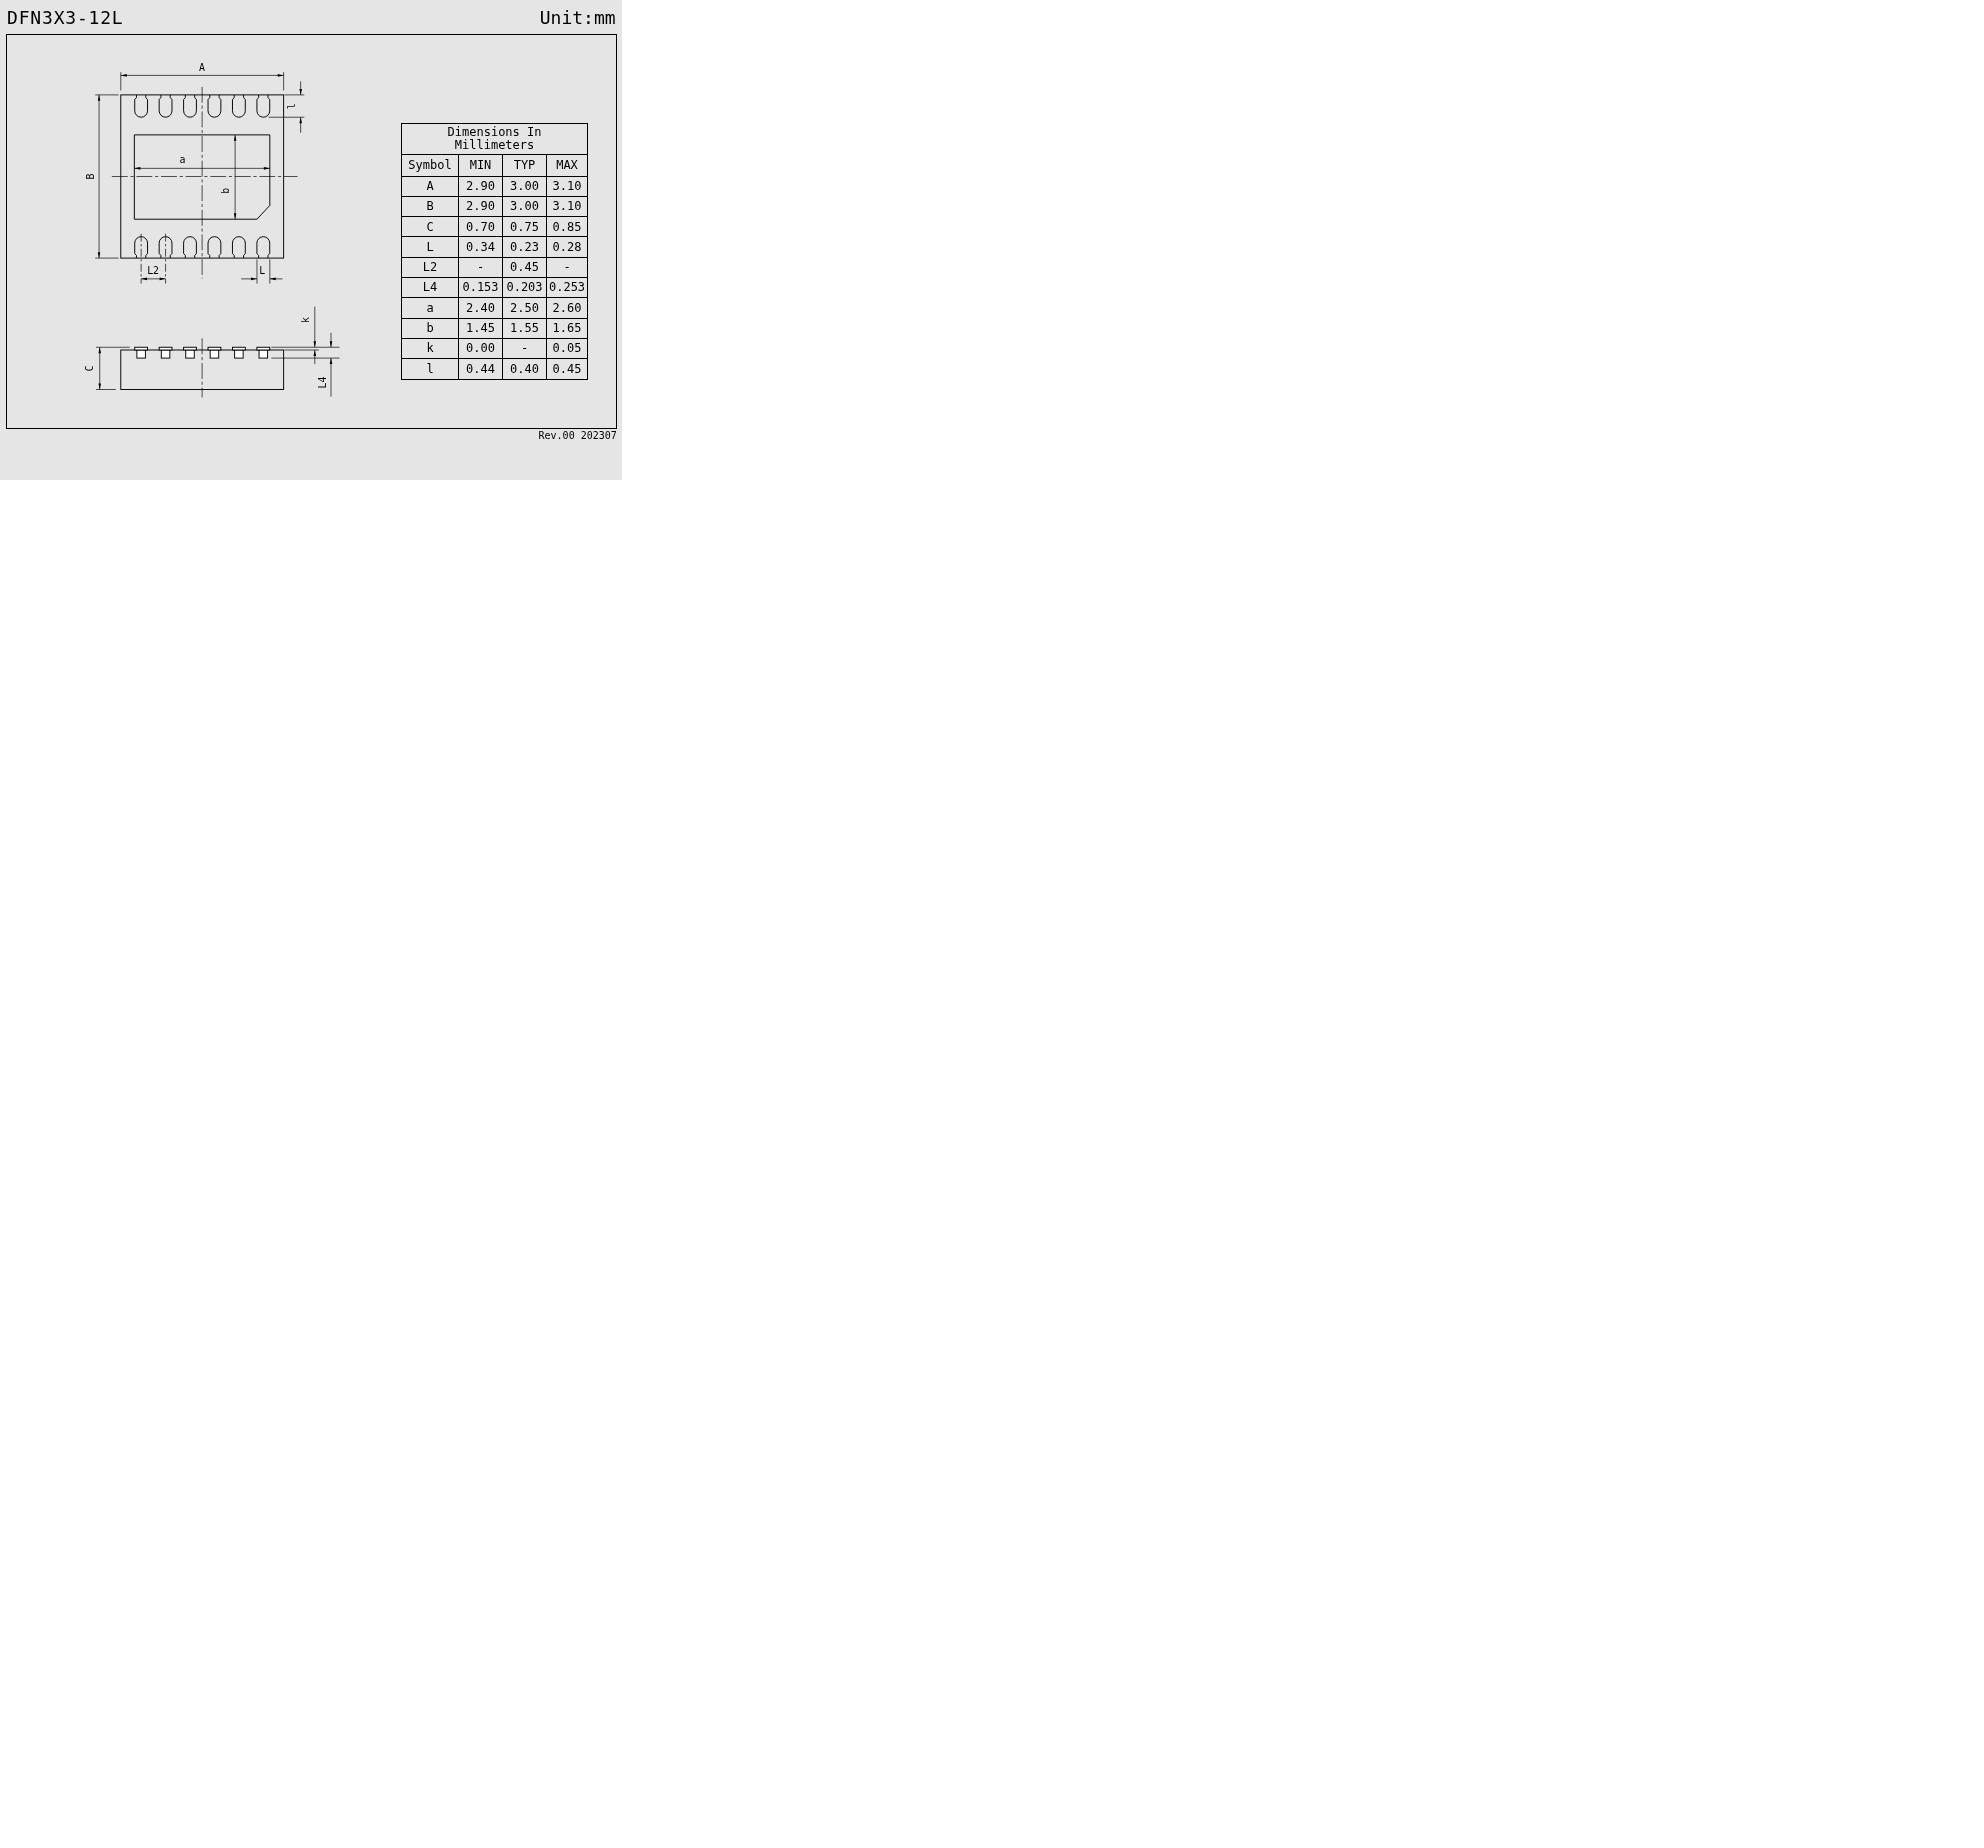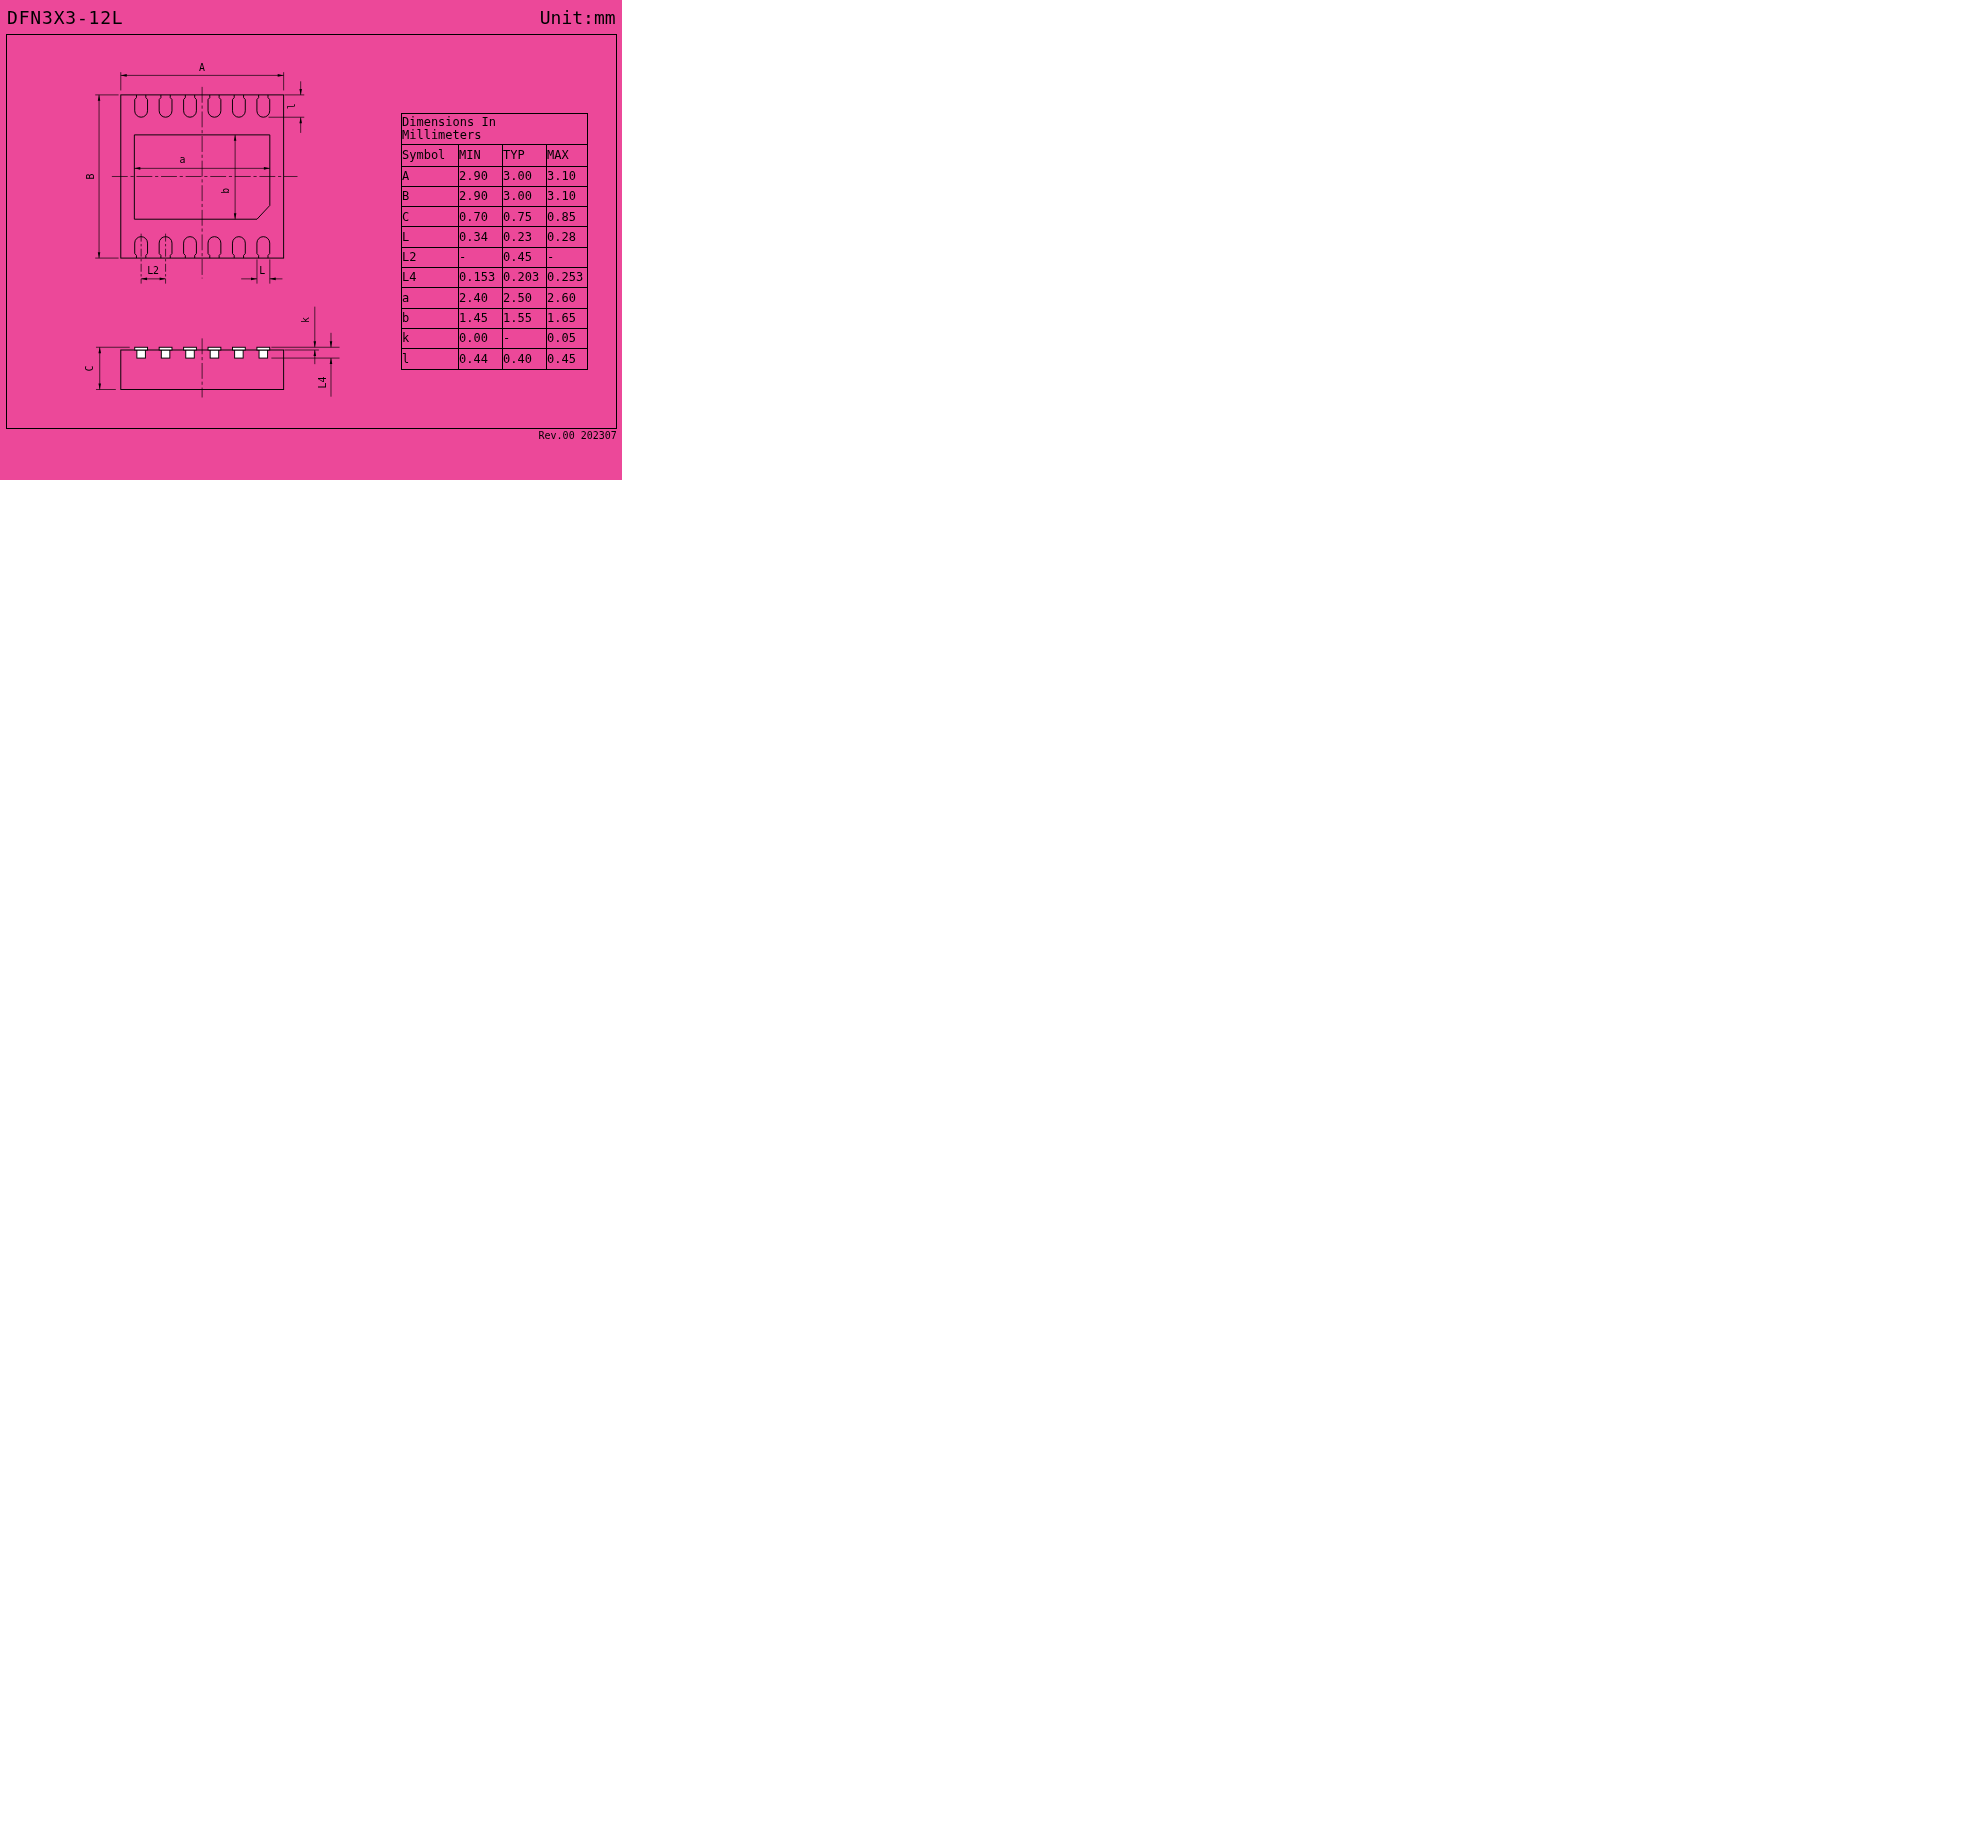--- a/index.html
+++ b/index.html
@@ -1,28 +1,28 @@
 <!DOCTYPE html>
 <html style="font-size:6.4px"><head>
 <meta charset="utf-8">
 <style>
   html,body{margin:0;padding:0;background:#fff;}
   #page{
-    position:relative;width:622px;height:480px;background:#ec4899;
+    position:relative;width:622px;height:480px;background:#e5e5e5;
     font-family:"DejaVu Sans Mono","Liberation Mono",monospace;color:#000;overflow:hidden;
   }
   .page-title{position:absolute;left:7.1px;top:8.7px;font-size:18px;line-height:1;letter-spacing:0.8px;white-space:nowrap;}
   .unit-label{position:absolute;right:6.4px;top:8.7px;font-size:18px;line-height:1;white-space:nowrap;}
   .rev-label{position:absolute;right:5.2px;top:431px;font-size:10px;line-height:1;white-space:nowrap;}
   .sheet-border{position:absolute;left:6px;top:34px;width:609px;height:393px;border:1.2px solid #000;}
   svg.drawing{position:absolute;left:0;top:0;}
   .dim-table{
-    position:absolute;left:401px;top:113px;width:187px;
+    position:absolute;left:401px;top:123px;width:187px;
     border-collapse:collapse;table-layout:fixed;
-    font-size:12px;line-height:1.05;text-align:left;
+    font-size:12px;line-height:1.05;text-align:center;
   }
   .dim-table td,.dim-table th{border:0.8px solid #000;padding:0;font-weight:normal;vertical-align:middle;}
   .dim-table .outer{border:1.2px solid #000;}
   .dim-table tr.title-row td{height:30px;border-bottom:0.8px solid #000;}
   .dim-table tr.head-row th{height:20.6px;}
   .dim-table tr.data-row td{height:19.3px;}
   text{font-family:"DejaVu Sans Mono","Liberation Mono",monospace;fill:#000;}
 </style>
 </head>
 <body>

